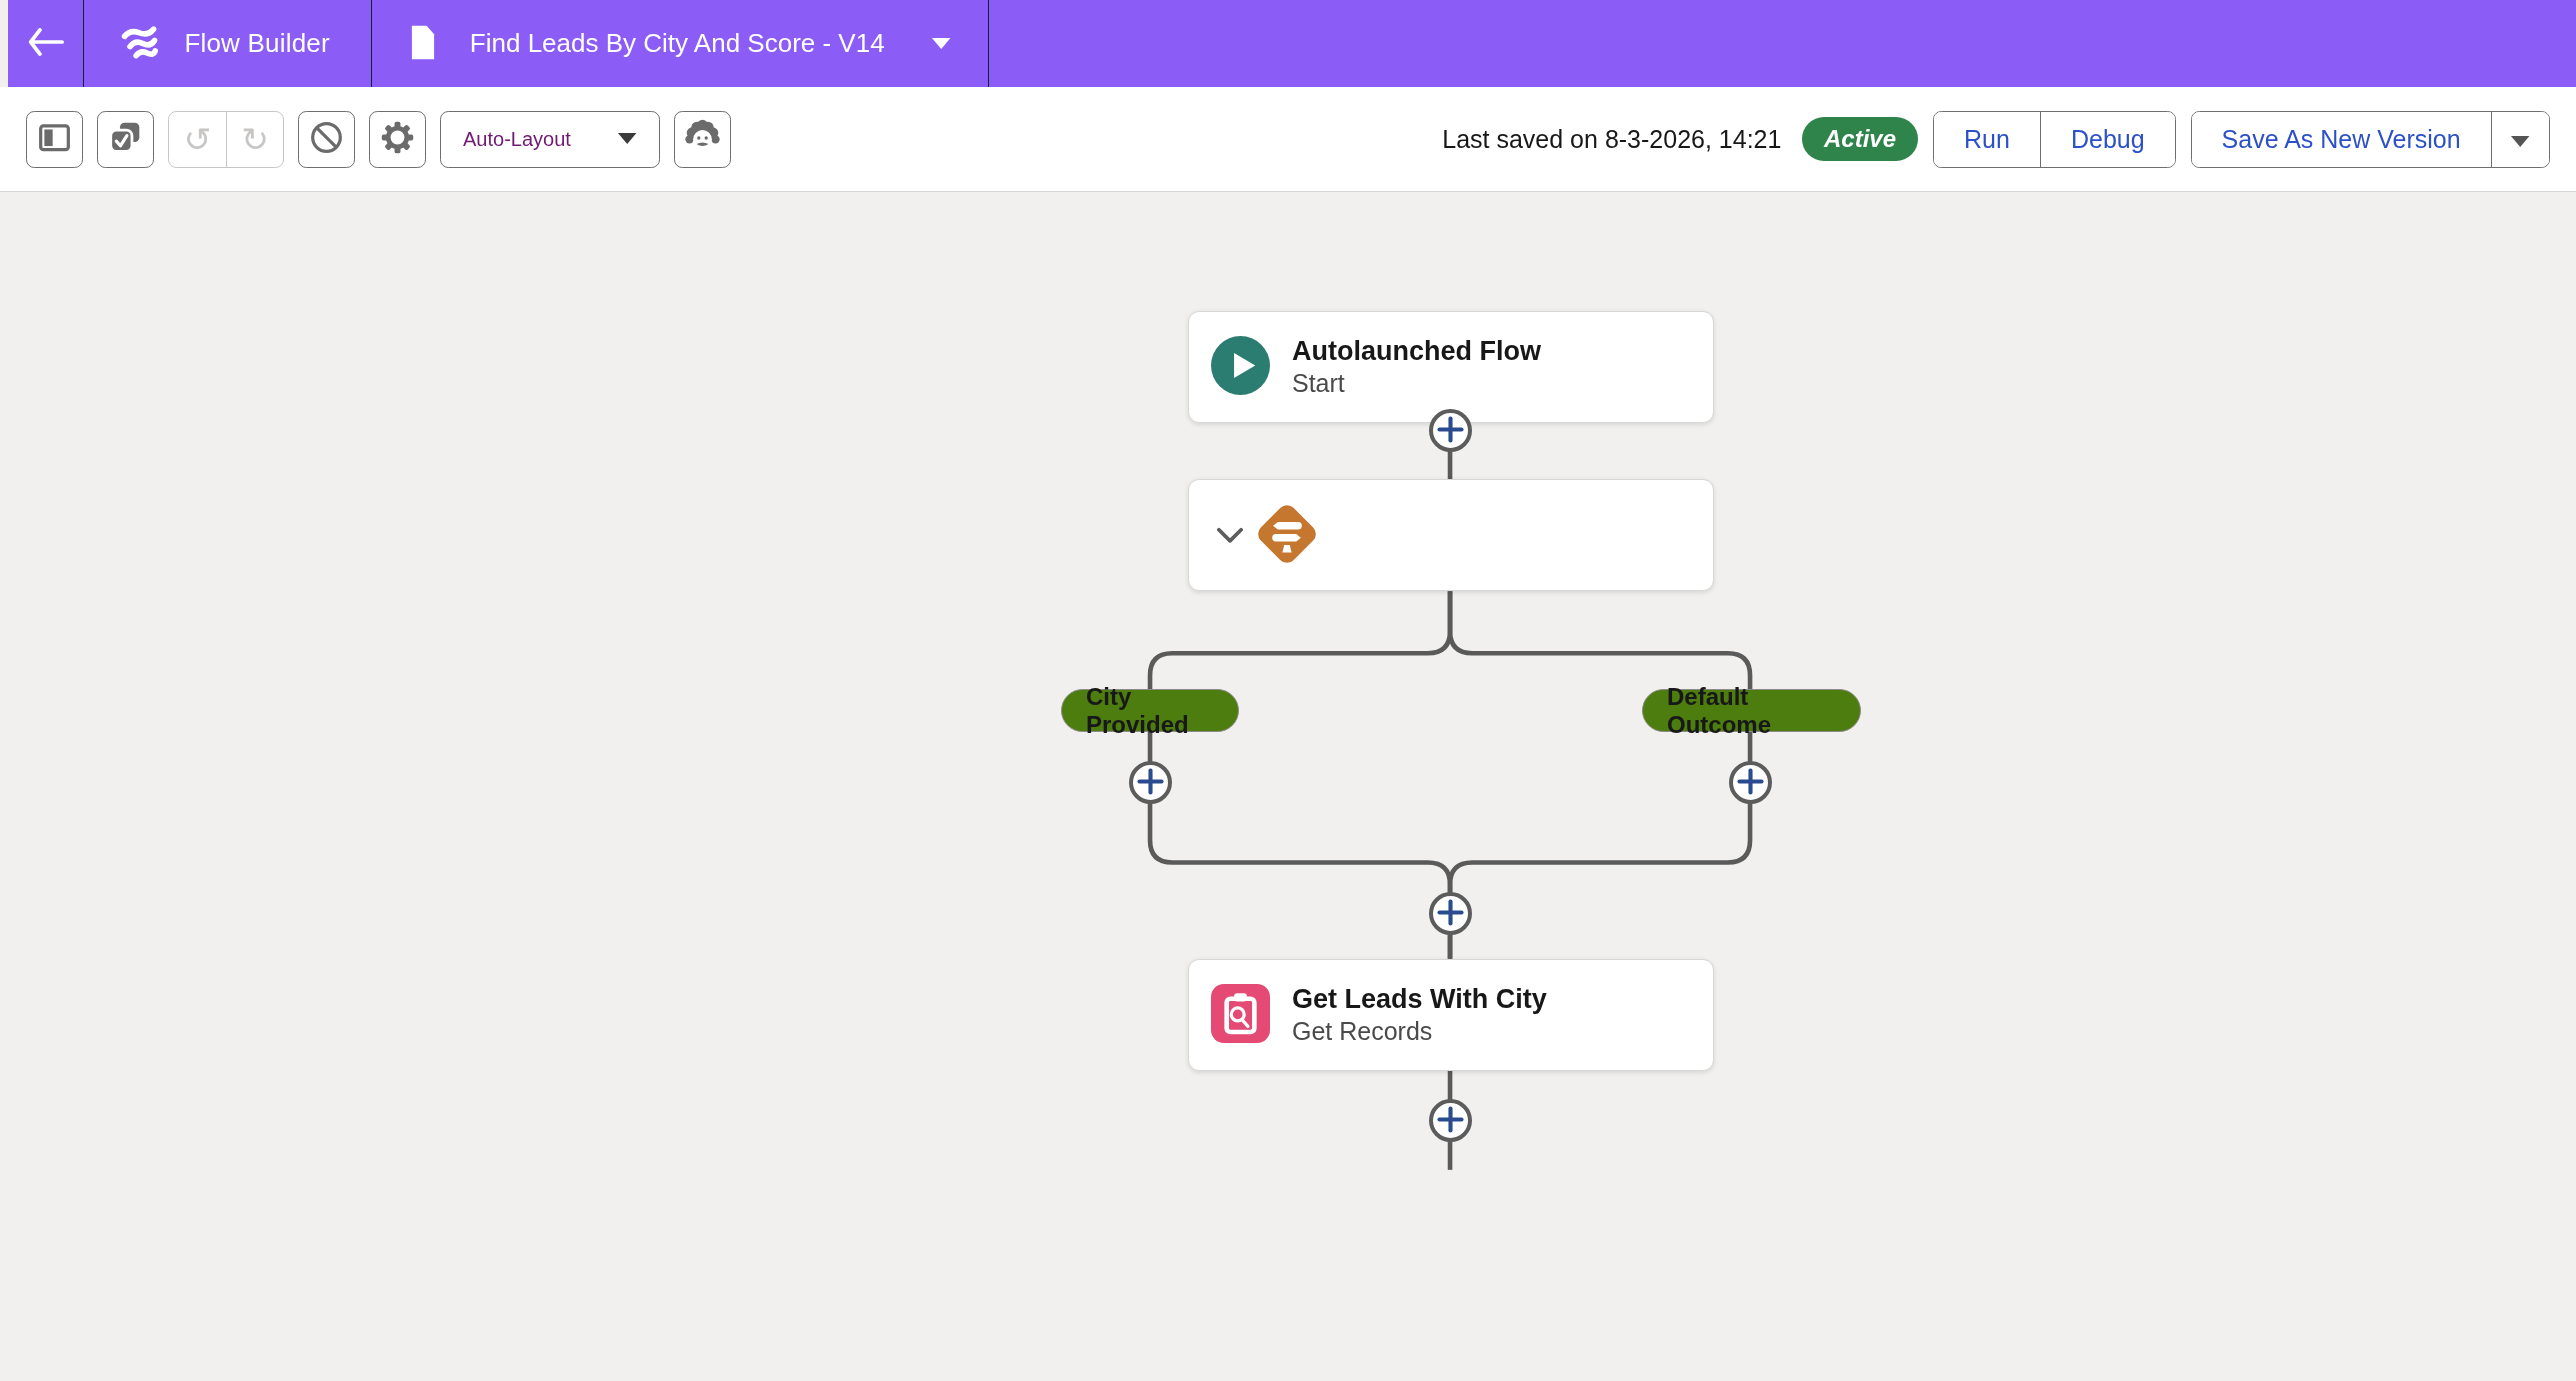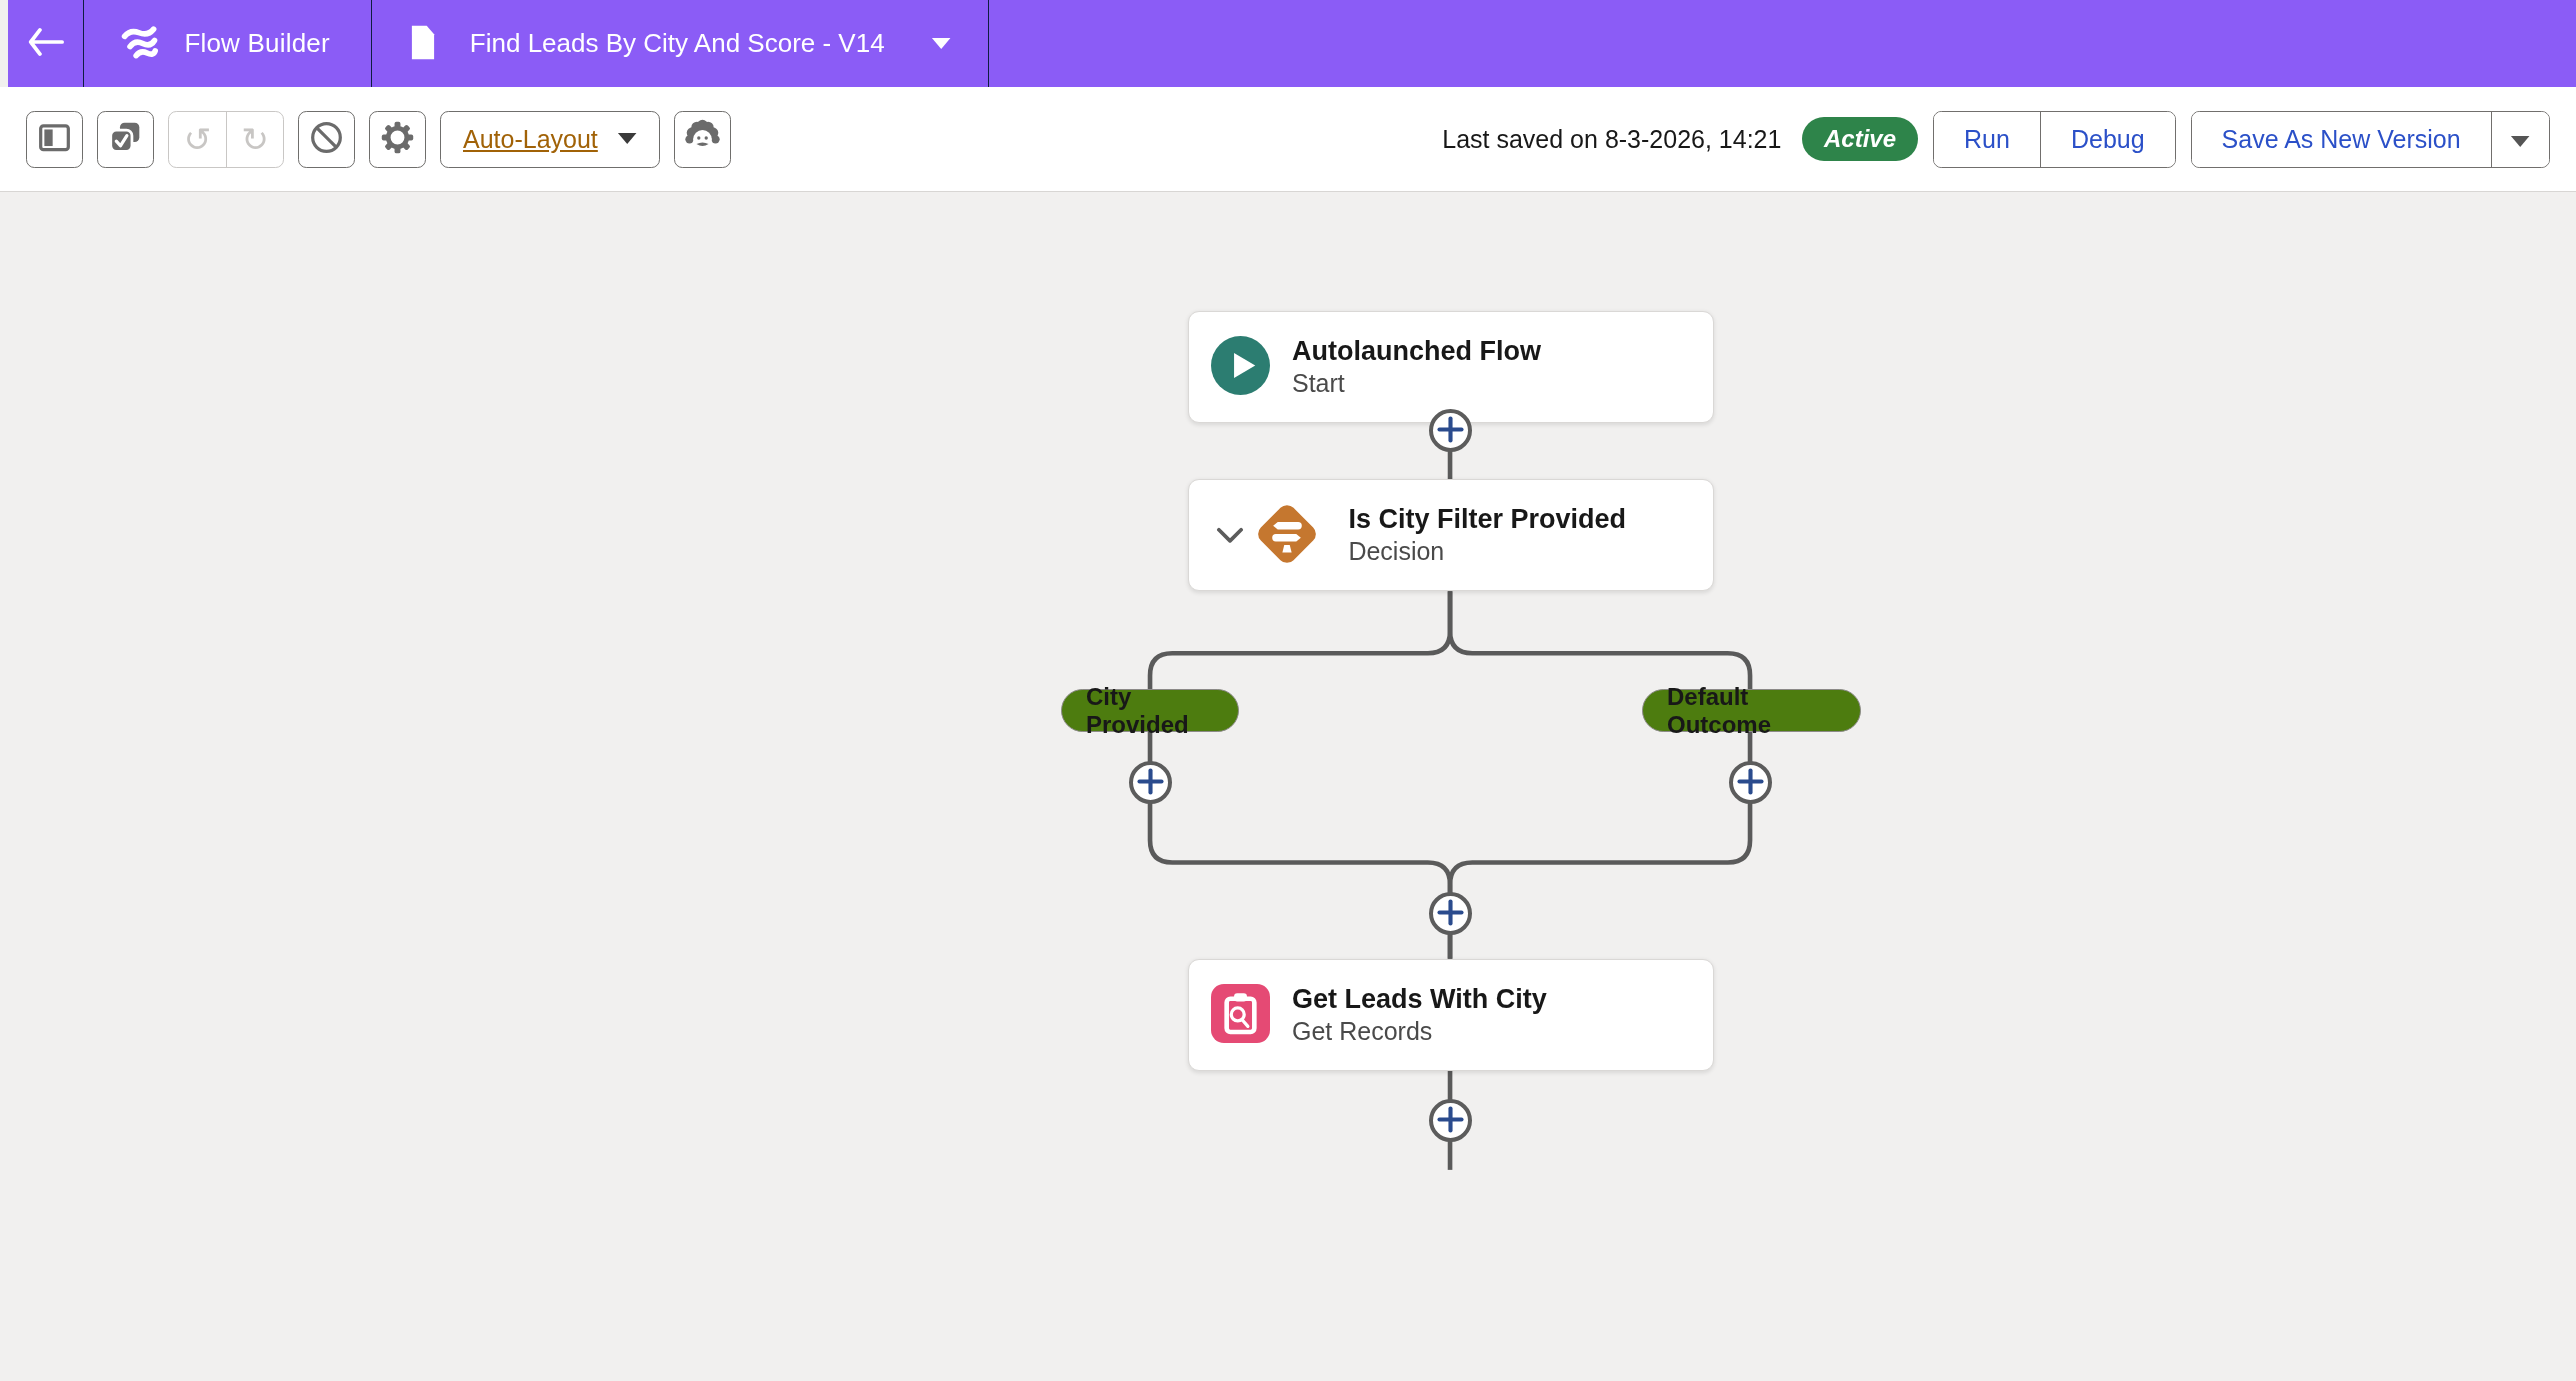--- a/index.html
+++ b/index.html
@@ -35,21 +35,21 @@
   .tb-btn {
     height: 57px; min-width: 57px; background: #fff;
     border: 1.9px solid #6F6E6C; border-radius: 8.3px;
     display: flex; align-items: center; justify-content: center; cursor: pointer;
   }
   .tb-group { display: flex; height: 57px; border: 1.9px solid #C9C7C5; border-radius: 8.3px; overflow: hidden; }
   .tb-group .cell { width: 57px; display: flex; align-items: center; justify-content: center; }
   .tb-group .cell + .cell { border-left: 1.9px solid #C9C7C5; }
   .tb-disabled-glyph { font-size: 33px; color: #C8C6C4; line-height: 1; }
   .tb-layout { padding: 0 22px; gap: 18.5px; min-width: 220px; justify-content: space-between; }
-  .tb-layout-label { font-size: 25px; color: #a16207; text-decoration: underline; }
+  .tb-layout-label { font-size: 20px; color: #701a75; }
   .last-saved { font-size: 25px; color: #181818; margin-right: 5.6px; }
   .status-pill {
     background: #2E844A; color: #fff; font-size: 24px; font-weight: 700;
     padding: 10.2px 22px; border-radius: 925px; line-height: 1; font-style: italic;
   }
   .btn-group-blue { display: flex; height: 57px; border: 1.9px solid #716F6D; border-radius: 8.3px; overflow: hidden; background:#fff; }
   .btn-group-blue .gcell {
     display: flex; align-items: center; justify-content: center;
     font-size: 25px; color: #2B50C8; padding: 0 30px; cursor: pointer; background: #fff;
   }
@@ -292,24 +292,20 @@
     <span>
       <svg width="74" height="74" viewBox="0 0 80 80">
         <rect x="15" y="15" width="50" height="50" rx="10" fill="#C5772F" transform="rotate(45 40 40)"></rect>
         <g fill="#fff">
           <path d="M30 27 H52 Q56 27 56 31 Q56 35 52 35 H30 L25 31 Z"></path>
           <path d="M28 40 H50 L55 44 L50 48 H28 Q24 48 24 44 Q24 40 28 40 Z"></path>
           <path d="M37 52 H43 L45 60 H35 Z"></path>
         </g>
       </svg>
     </span>
-    <div class="node-text">
-      <span class="node-title">Is City Filter Provided</span>
-      <span class="node-sub">Decision</span>
-    </div>
   </div>
 
   <div class="branch-pill pill-left">City Provided</div>
   <div class="branch-pill pill-right">Default Outcome</div>
 
   <div class="plus-btn" style="left:1129px; top:569px;">
     <span>
       <svg width="33" height="33" viewBox="0 0 36 36">
           <g stroke="#2A4B8D" stroke-width="4.5" stroke-linecap="round">
             <line x1="18" y1="6" x2="18" y2="30"></line>

